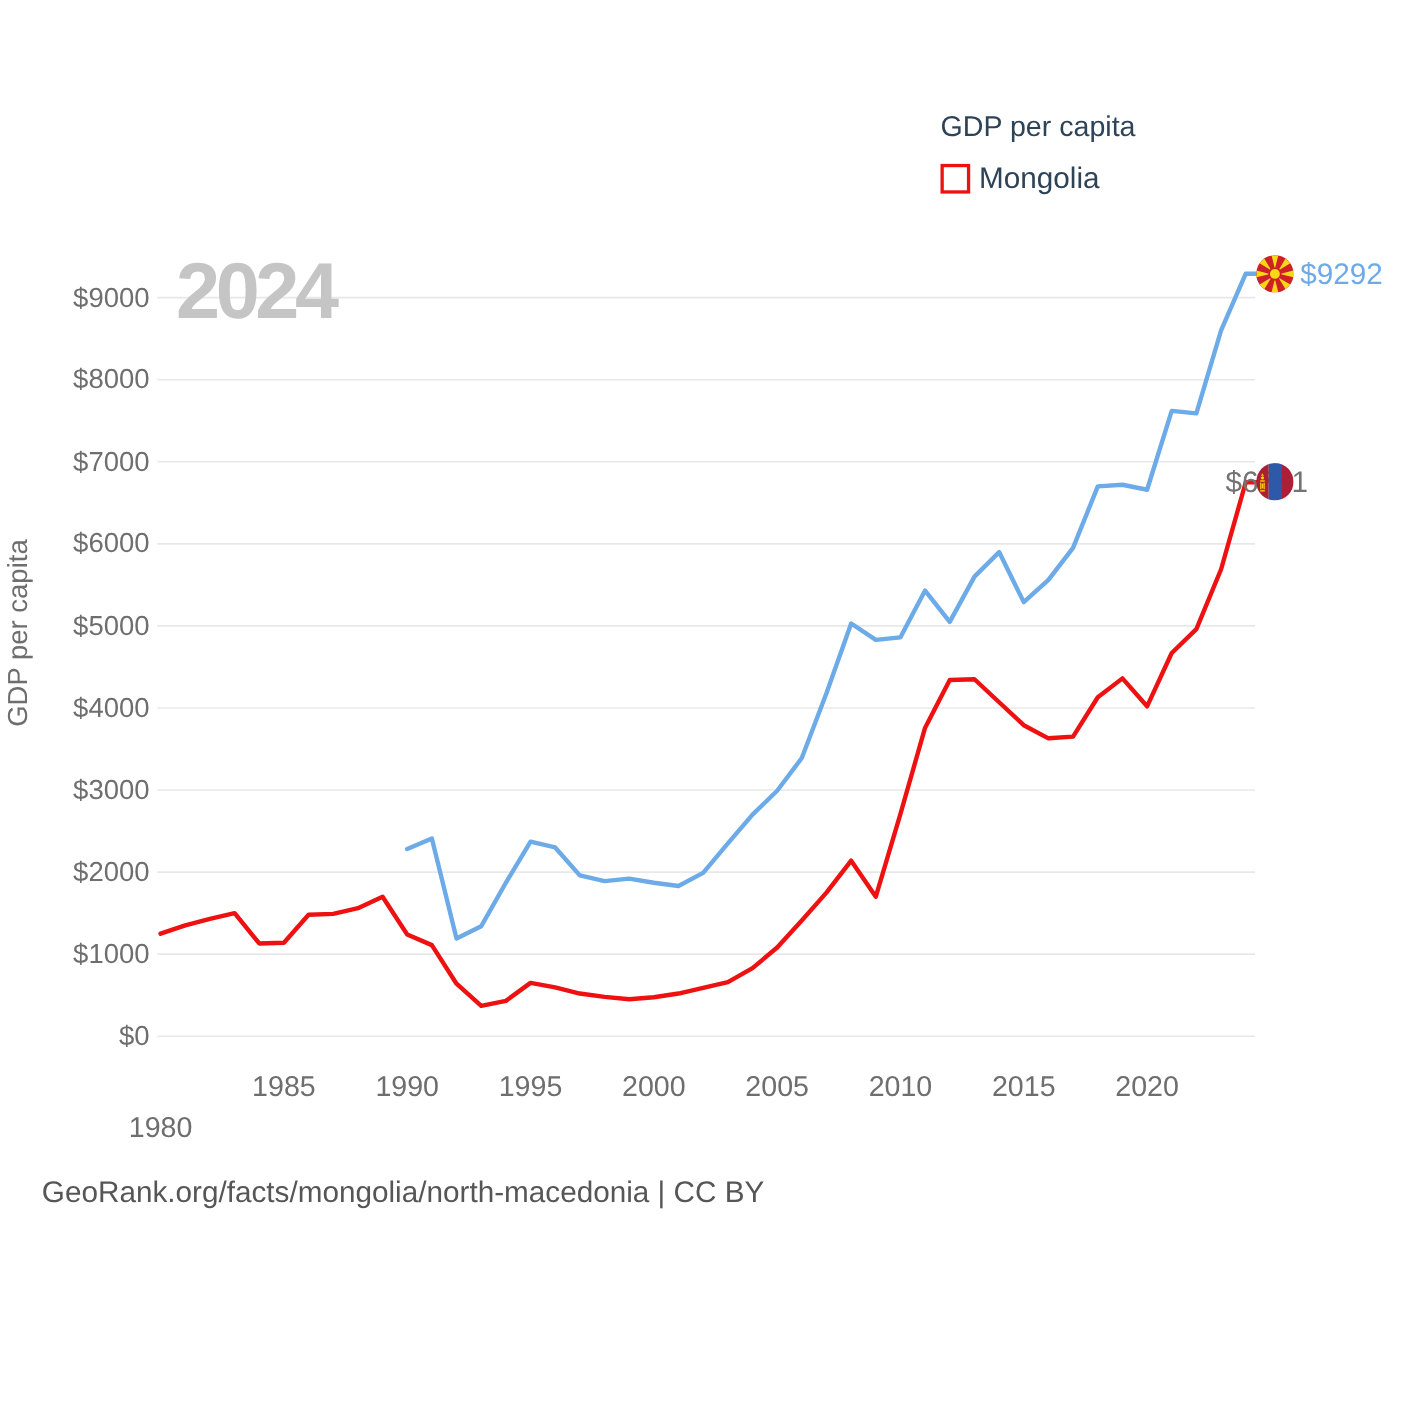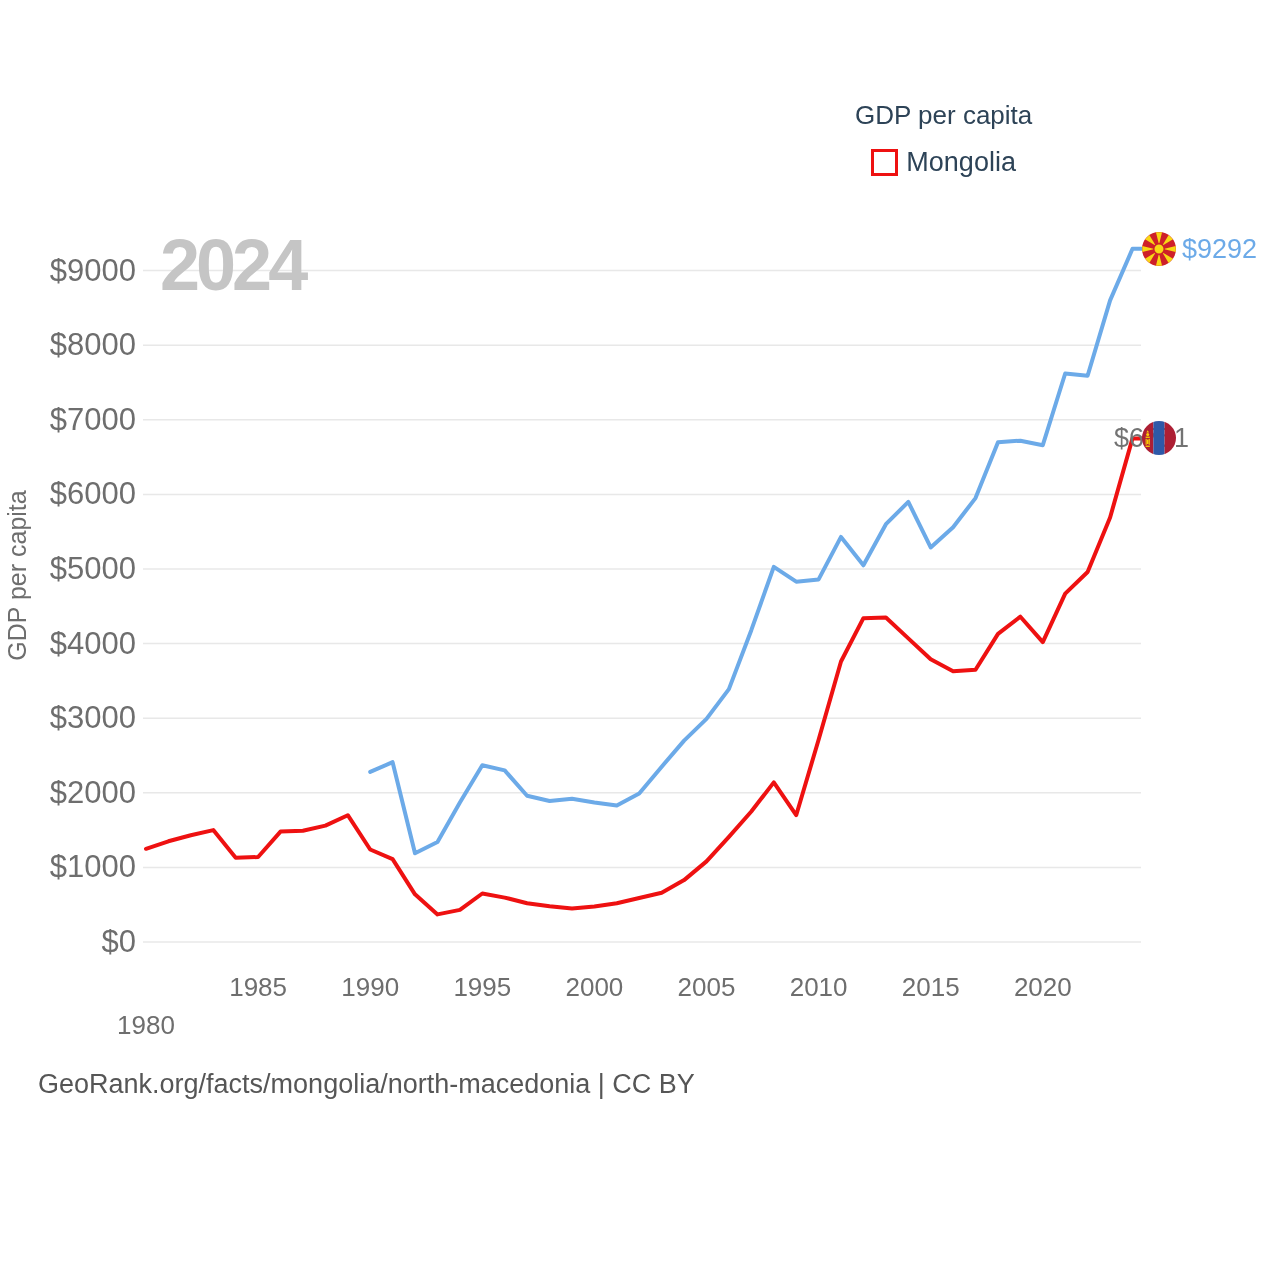--- a/index.html
+++ b/index.html
@@ -4,35 +4,35 @@
 <style>
   html,body{margin:0;padding:0;}
   body{
     width:1280px;height:1280px;position:relative;background:#ffffff;
     font-family:"Liberation Sans","DejaVu Sans",sans-serif;
     overflow:hidden;
   }
   
   #legend{position:absolute;left:855px;top:100px;}
   #legend-title{font-size:26px;color:#2d4357;}
-  #legend-row{margin-top:16px;display:flex;align-items:center;font-size:27px;color:#2d4357;flex-direction:column;}
+  #legend-row{margin-top:16px;display:flex;align-items:center;font-size:27px;color:#2d4357;}
   .swatch{width:21px;height:21px;border:3px solid #000;background:#fff;display:inline-block;margin-right:8px;flex:0 0 auto;}
   .legend-item{display:flex;align-items:center;}
   #legend-gap{width:32px;}
   
   #watermark{
     position:absolute;left:160px;top:224px;font-size:72px;font-weight:bold;
     color:#c5c5c5;letter-spacing:-4px;z-index:2;
   }
   
   #y-axis-title{
     position:absolute;left:-83px;top:561px;width:200px;text-align:center;
     transform:rotate(-90deg);font-size:25px;color:#6e6e6e;z-index:4;
   }
-  .ytick{position:absolute;width:110px;text-align:right;font-size:31px;color:#6e6e6e;line-height:30px;z-index:4;}
+  .ytick{position:absolute;width:110px;text-align:right;font-size:25px;color:#6e6e6e;line-height:30px;z-index:4;}
   .xtick{position:absolute;width:110px;text-align:center;font-size:26px;color:#6e6e6e;line-height:30px;z-index:4;}
   svg.layer{position:absolute;left:0;top:0;z-index:1;}
   svg#series-layer{z-index:3;}
   .end-label{position:absolute;font-size:27px;z-index:5;text-align:right;}
   .flag{position:absolute;width:34px;height:34px;z-index:6;}
   
   #footer{position:absolute;left:38px;top:1064px;font-size:27px;color:#565656;line-height:41px;z-index:4;}
 </style>
 </head>
 <body>

